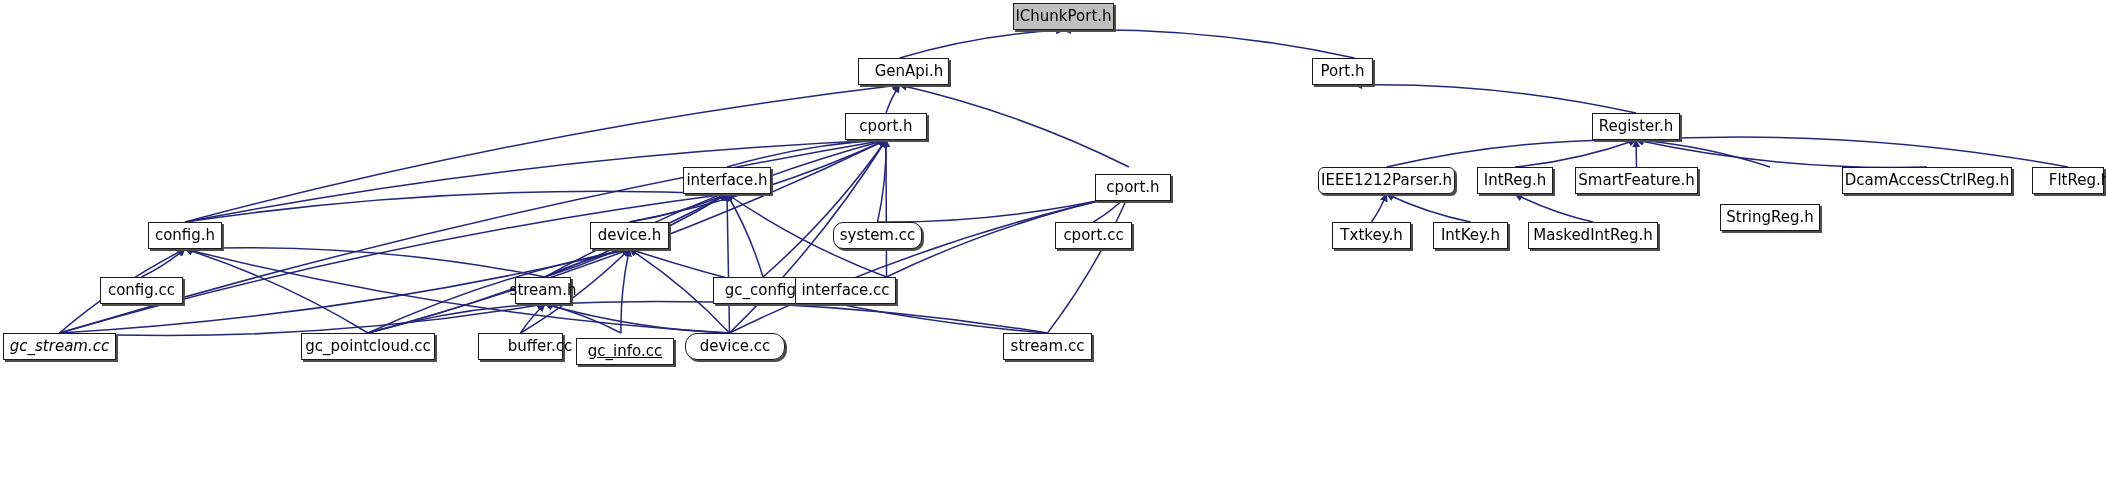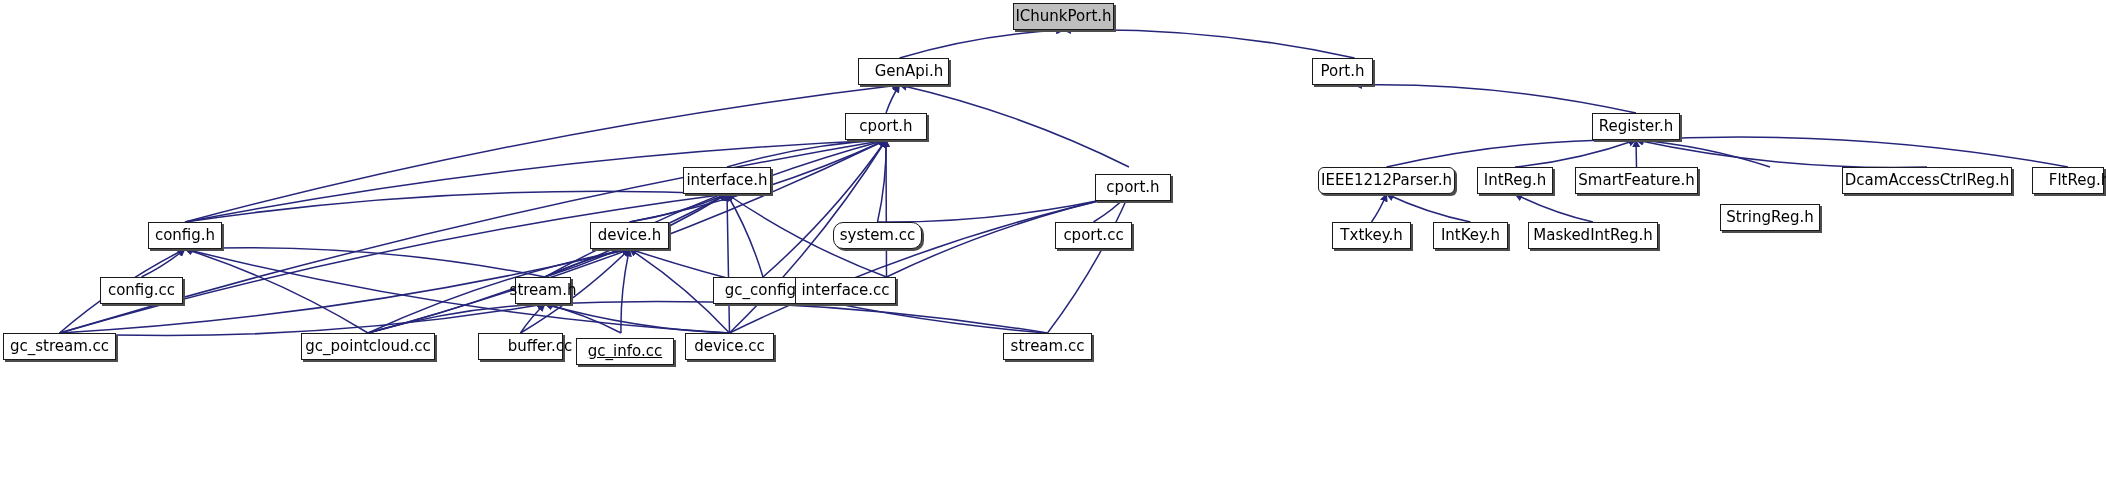--- a/index.html
+++ b/index.html
@@ -178,32 +178,32 @@
       </div>
       <div class="node" style="left: 515px; top: 277px; width: 56px;">
         <span>stream.h</span>
       </div>
       <div class="node" style="left: 689px; top: 277px; width: 116px; margin-left: 24px;">
         <span>gc_config.cc</span>
       </div>
       <div class="node" style="left: 795px; top: 277px; width: 101px;">
         <span>interface.cc</span>
       </div>
-      <div class="node" style="left: 3px; top: 333px; width: 113px;">
+      <div class="node" style="left: 3px; top: 333px; width: 113px; font-style: italic;">
         <span>gc_stream.cc</span>
       </div>
       <div class="node" style="left: 301px; top: 333px; width: 134px;">
         <span>gc_pointcloud.cc</span>
       </div>
       <div class="node" style="left: 478px; top: 333px; width: 85px; padding-left: 48px;">
         <span>buffer.cc</span>
       </div>
       <div class="node" style="left: 576px; top: 338px; width: 98px; text-decoration: underline;">
         <span>gc_info.cc</span>
       </div>
-      <div class="node" style="left: 685px; top: 333px; width: 89px;">
+      <div class="node" style="left: 685px; top: 333px; width: 100px; border-radius: 12px;">
         <span>device.cc</span>
       </div>
       <div class="node" style="left: 1003px; top: 333px; width: 89px;">
         <span>stream.cc</span>
       </div>
     </div>
 </div>
 
 </body></html>

